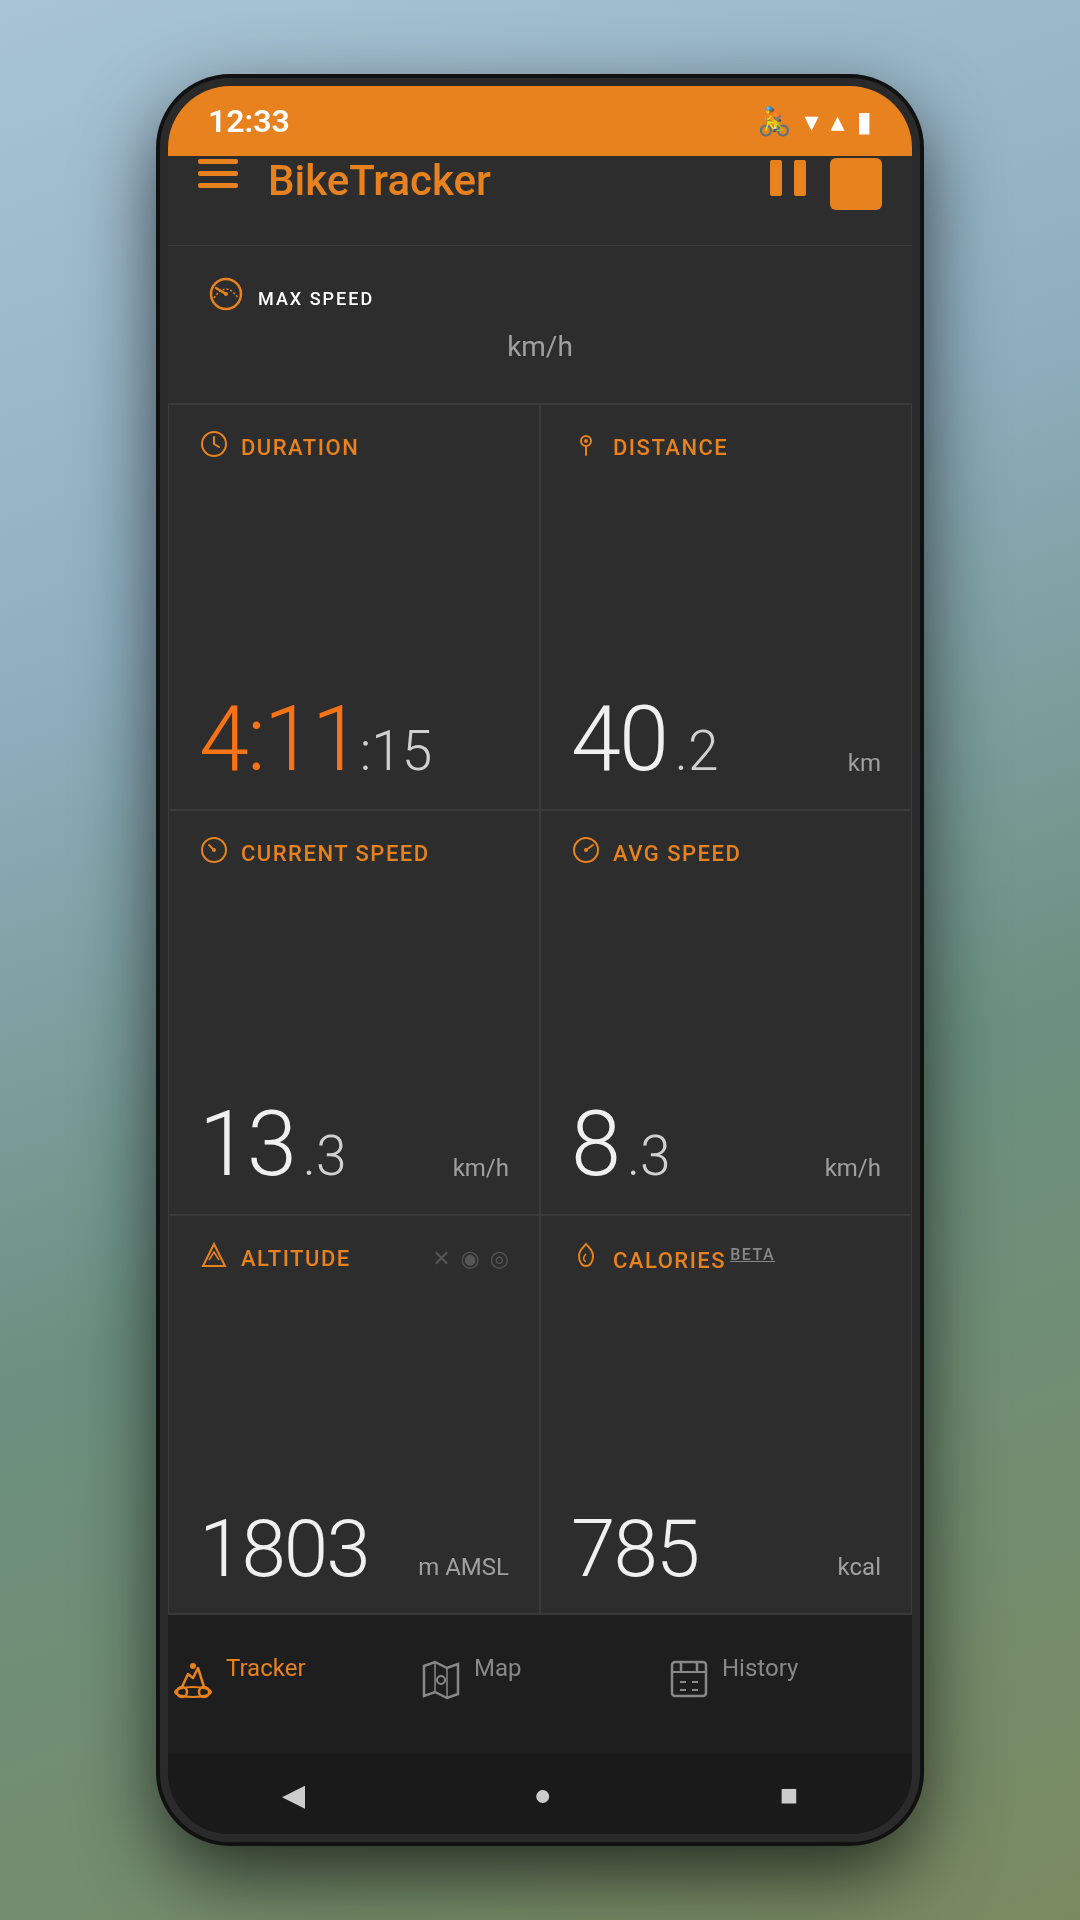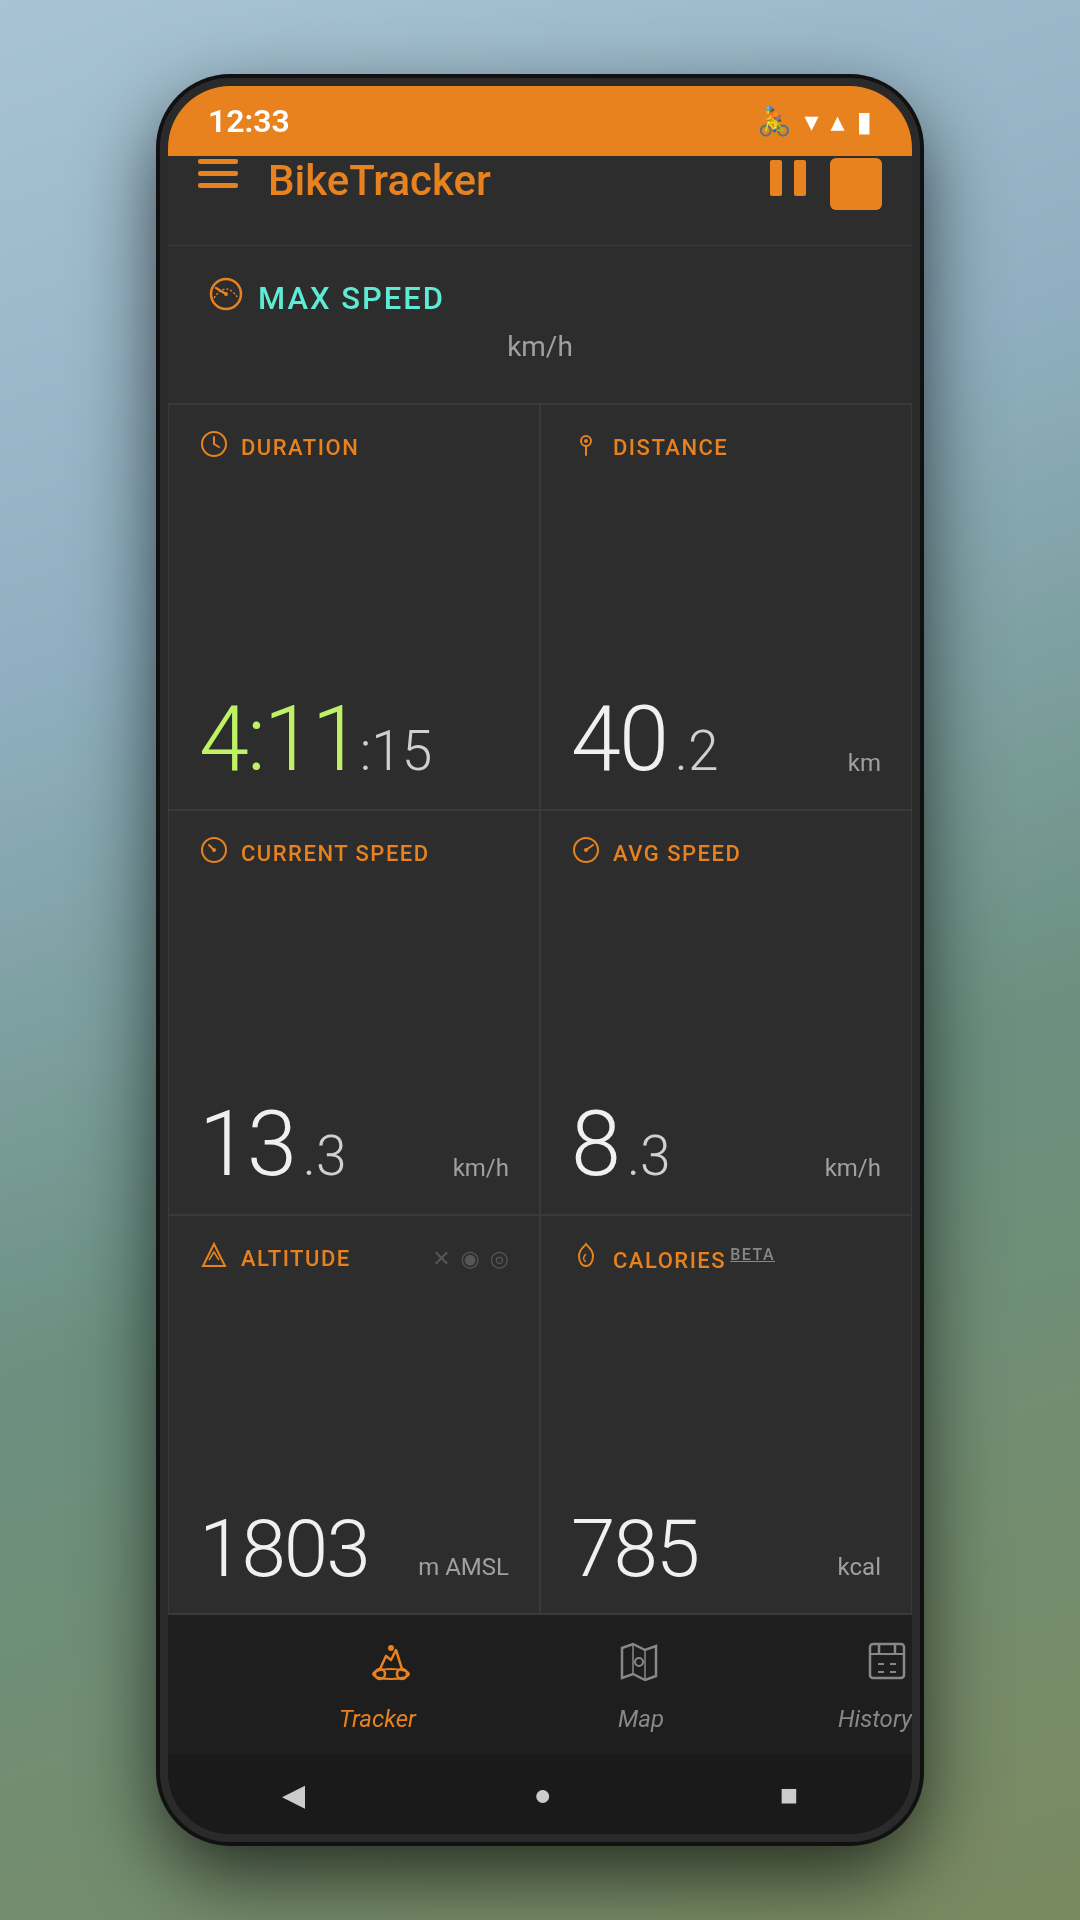--- a/index.html
+++ b/index.html
@@ -127,22 +127,22 @@
       gap: 14px;
       margin-bottom: 10px;
     }
 
     .section-label-icon {
       color: #e8821e;
       font-size: 32px;
     }
 
     .section-label-text {
-      color: #5eead4;
-      font-size: 31px;
+      color: #ffffff;
+      font-size: 18px;
       font-weight: 500;
       letter-spacing: 2px;
     }
 
     .max-speed-value {
       text-align: center;
       padding: 20px 0 0;
     }
 
     .speed-big {
@@ -246,21 +246,21 @@
 
     .duration-value {
       display: flex;
       align-items: baseline;
       margin-top: 10px;
     }
 
     .duration-main {
       font-size: 90px;
       font-weight: 300;
-      color: #bef264;
+      color: #f97316;
       line-height: 1;
       letter-spacing: -2px;
     }
 
     .duration-sec {
       font-size: 55px;
       font-weight: 300;
       color: #d0d0d0;
       line-height: 1;
     }
@@ -271,26 +271,25 @@
       height: 140px;
       display: flex;
       align-items: center;
       justify-content: space-around;
       flex-shrink: 0;
       border-top: 1px solid #3a3a3a;
     }
 
     .nav-item {
       display: flex;
-      flex-direction: column;
-      align-items: flex-end;
+      flex-direction: row;
+      align-items: flex-start;
       gap: 8px;
       cursor: pointer;
       flex: 1;
-      font-style: italic;
     }
 
     .nav-icon {
       font-size: 46px;
       color: #888;
     }
 
     .nav-icon.active {
       color: #e8821e;
     }

